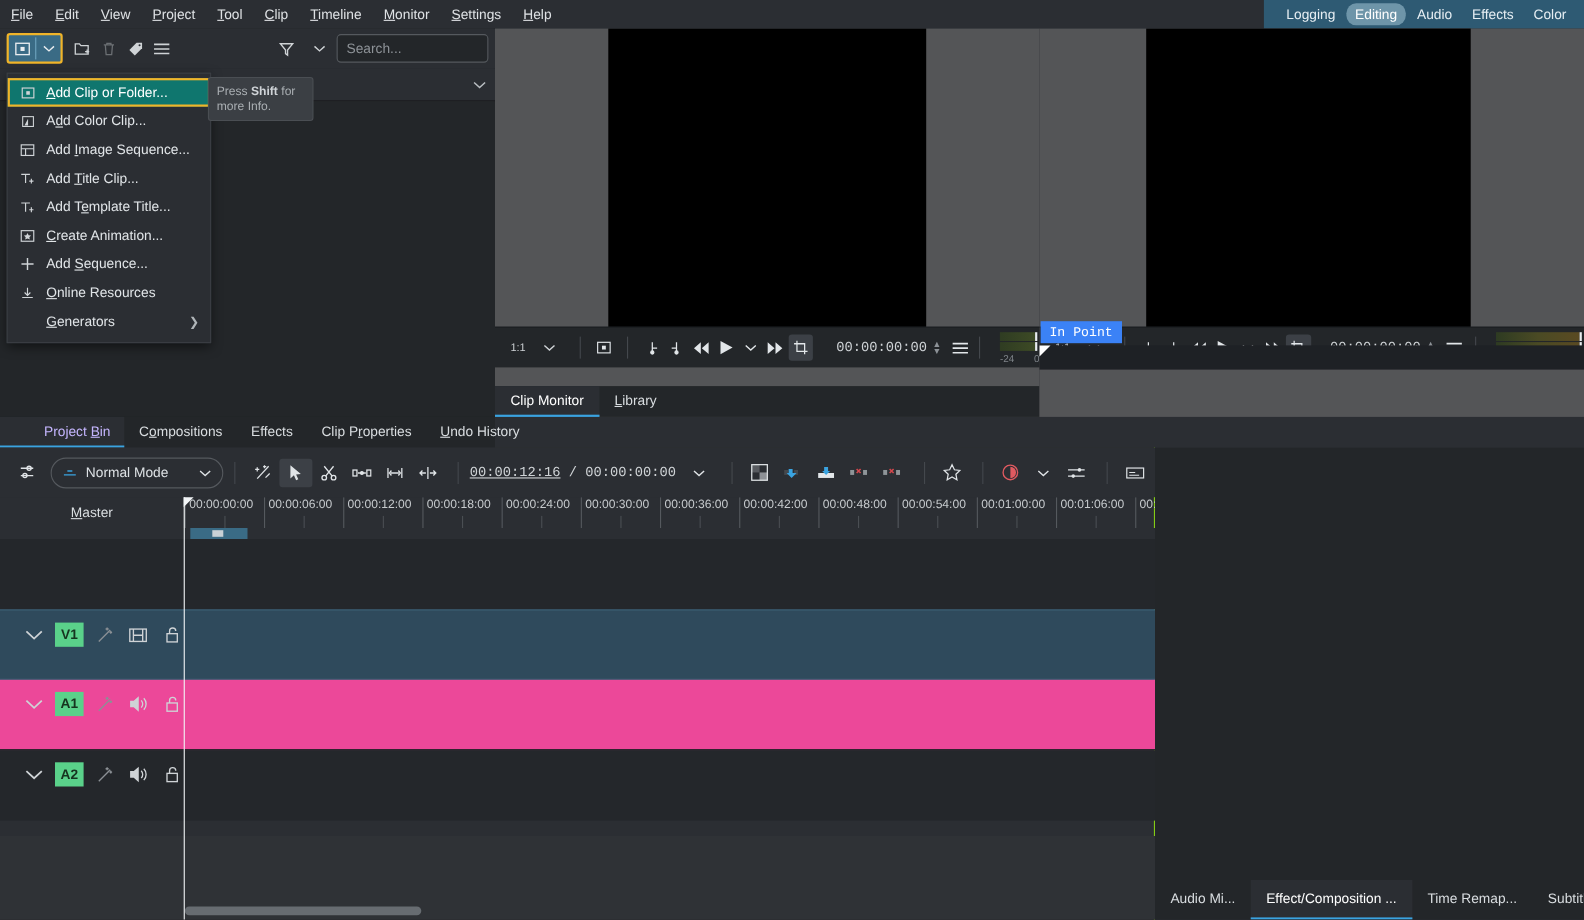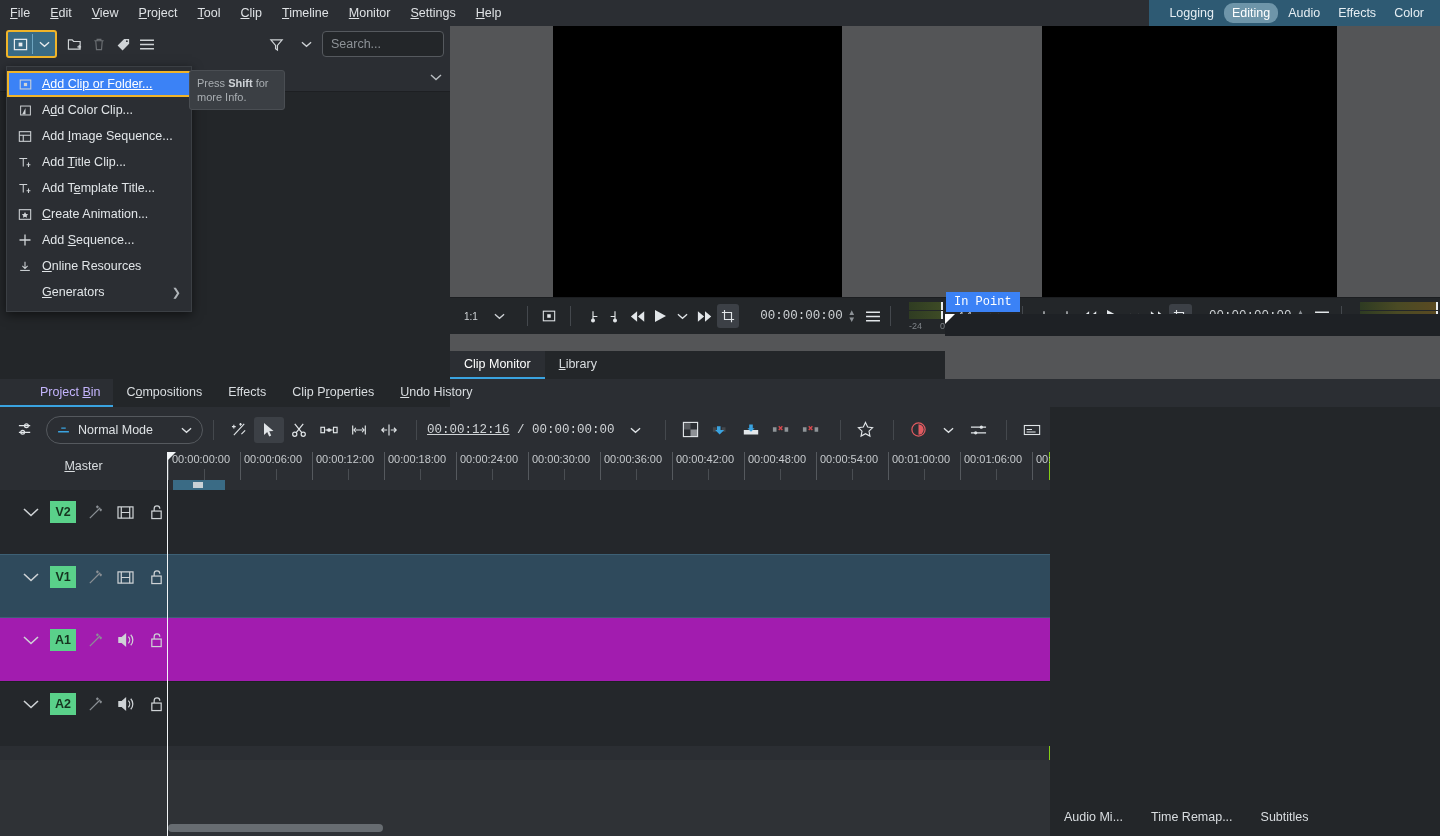--- a/index.html
+++ b/index.html
@@ -49,21 +49,21 @@
     background:#3a6b85; margin-right:6px;
   }
   .addclip-group .ac-main{
     width:24px; height:24px; display:flex; align-items:center; justify-content:center; color:#e8ecef;
   }
   .addclip-group .ac-sep{ width:1px; height:20px; background:#6fa5c0; }
   .addclip-group .ac-arrow{
     width:22px; height:24px; display:flex; align-items:center; justify-content:center; color:#e8ecef;
   }
   .search-box{
-    margin-left:auto; width:122px; height:26px; border:1px solid #55595e; border-radius:4px;
+    margin-left:auto; width:138px; height:26px; border:1px solid #55595e; border-radius:4px;
     background:#232629; color:#8d9297; font-size:12.5px; padding:0 8px; line-height:24px;
   }
   .filter-ico{ color:#cfd3d6; margin-right:2px; }
 
   .bin-row2{
     position:absolute; left:0; top:36px; width:450px; height:30px;
     background:#2b2e33; border-bottom:1px solid #1d1f22;
     display:flex; align-items:center; padding:0 8px;
   }
   .bin-row2 .chev{ margin-left:auto; color:#b9bec2; }
@@ -76,21 +76,21 @@
     position:absolute; left:6px; top:66px; width:186px;
     background:#2b2e33; border:1px solid #3b3f44;
     box-shadow:0 3px 10px rgba(0,0,0,.55); z-index:40; padding:4px 0 6px 0;
   }
   .dd-item{
     height:26px; display:flex; align-items:center; gap:9px; padding:0 10px;
     color:#e1e5e8; font-size:12.5px; white-space:nowrap;
   }
   .dd-item .ddico{ width:16px; display:flex; align-items:center; justify-content:center; color:#d0d4d7; }
   .dd-item.sel{
-    background:#3b82f6; outline:2px solid #f0b429; outline-offset:-2px; color:#ffffff;text-decoration:underline;
+    background:#0f766e; outline:2px solid #f0b429; outline-offset:-2px; color:#ffffff;
   }
   .dd-item .arrow-r{ margin-left:auto; color:#b0b5b9; font-size:11px; }
   .dd-sub{ padding-left:35px; }
 
   .tooltip{
     position:absolute; left:189px; top:70px; width:96px;
     background:#3b3f44; border:1px solid #4a4e53; border-radius:3px;
     color:#a9aeb2; font-size:11px; line-height:14px; padding:5px 7px; z-index:41;
   }
   .tooltip b{ color:#cfd3d7; }
@@ -791,46 +791,20 @@
           <span>00:0</span>
         </div>
     </div>
 
     <div class="tl-zone">
       <div class="zone-bar"></div>
       <div class="zone-knob"></div>
     </div>
 
     <div class="track" style="top:83px; height:64px; background:#24272b;">
-      <div class="hdr">
-        <span class="chev-tr">
-          <svg width="18" height="11" viewBox="0 0 18 11" fill="none" stroke="currentColor" stroke-width="1.6">
-              <path d="M2 2 L9 8.5 L16 2"></path>
-            </svg>
-        </span>
-        <span class="tnum">V2</span>
-        <span class="ticon dim">
-          <svg width="17" height="17" viewBox="0 0 18 18" fill="none" stroke="currentColor" stroke-width="1.3">
-              <path d="M3 15 L14 4"></path>
-              <path d="M11 1.5v3M9.5 3h3M14.5 5v2.6M13.2 6.3h2.6"></path>
-            </svg>
-        </span>
-        <span class="ticon">
-          <svg width="17" height="15" viewBox="0 0 18 16" fill="none" stroke="currentColor" stroke-width="1.3">
-              <rect x="1" y="2" width="16" height="12"></rect>
-              <path d="M4.5 2v12M13.5 2v12M4.5 8h9"></path>
-            </svg>
-        </span>
-        <span class="ticon">
-          <svg width="15" height="16" viewBox="0 0 16 17" fill="none" stroke="currentColor" stroke-width="1.3">
-              <rect x="3" y="7.5" width="10" height="8"></rect>
-              <path d="M5.5 7.5V5a3 3 0 0 1 6 0"></path>
-            </svg>
-        </span>
-      </div>
       <div class="lane"></div>
     </div>
 
     <div class="track" style="top:147px; height:64px; background:#2f4a5c; border-top:1px solid #3d6075; border-bottom:1px solid #3d6075;">
       <div class="hdr">
         <span class="chev-tr">
           <svg width="18" height="11" viewBox="0 0 18 11" fill="none" stroke="currentColor" stroke-width="1.6">
               <path d="M2 2 L9 8.5 L16 2"></path>
             </svg>
         </span>
@@ -850,21 +824,21 @@
         <span class="ticon">
           <svg width="15" height="16" viewBox="0 0 16 17" fill="none" stroke="currentColor" stroke-width="1.3">
               <rect x="3" y="7.5" width="10" height="8"></rect>
               <path d="M5.5 7.5V5a3 3 0 0 1 6 0"></path>
             </svg>
         </span>
       </div>
       <div class="lane"></div>
     </div>
 
-    <div class="track" style="top:211px; height:64px; background:#a21caf; border-bottom:1px solid #1d2023;">
+    <div class="track" style="top:211px; height:64px; background:#ec4899; border-bottom:1px solid #1d2023;">
       <div class="hdr">
         <span class="chev-tr">
           <svg width="18" height="11" viewBox="0 0 18 11" fill="none" stroke="currentColor" stroke-width="1.6">
               <path d="M2 2 L9 8.5 L16 2"></path>
             </svg>
         </span>
         <span class="tnum">A1</span>
         <span class="ticon dim">
           <svg width="17" height="17" viewBox="0 0 18 18" fill="none" stroke="currentColor" stroke-width="1.3">
               <path d="M3 15 L14 4"></path>
@@ -921,18 +895,19 @@
     <div class="playhead-flag"></div>
 
     <div class="tl-bottom">
       <div class="hscroll"></div>
     </div>
   </div>
 
   <div class="rpanel">
     <div class="rtabs">
       <div class="rtab">Audio Mi...</div>
+      <div class="rtab sel">Effect/Composition ...</div>
       <div class="rtab">Time Remap...</div>
       <div class="rtab">Subtitles</div>
     </div>
   </div>
 
 </div>
 
 </body></html>

